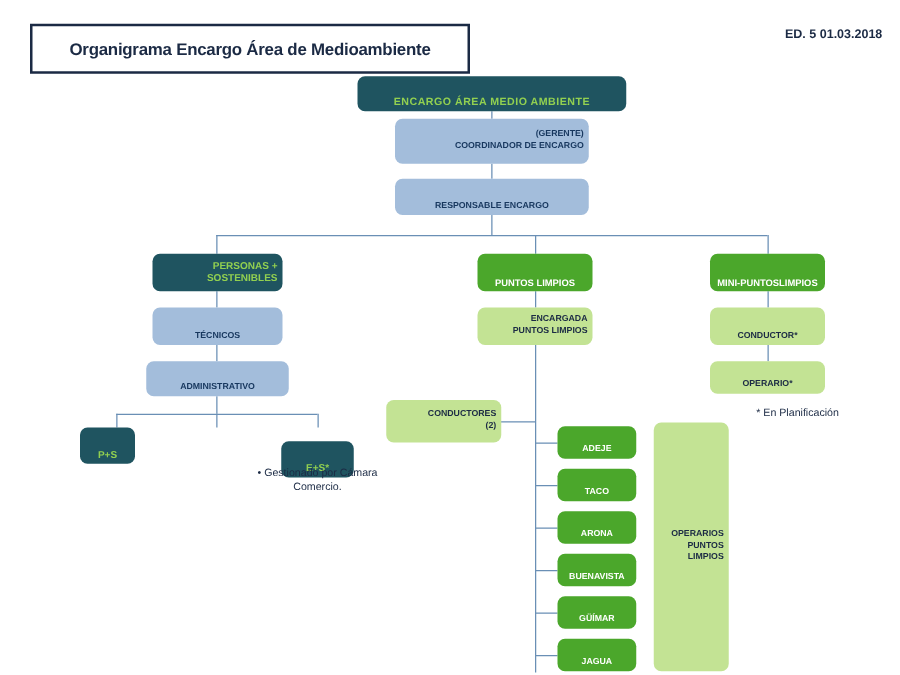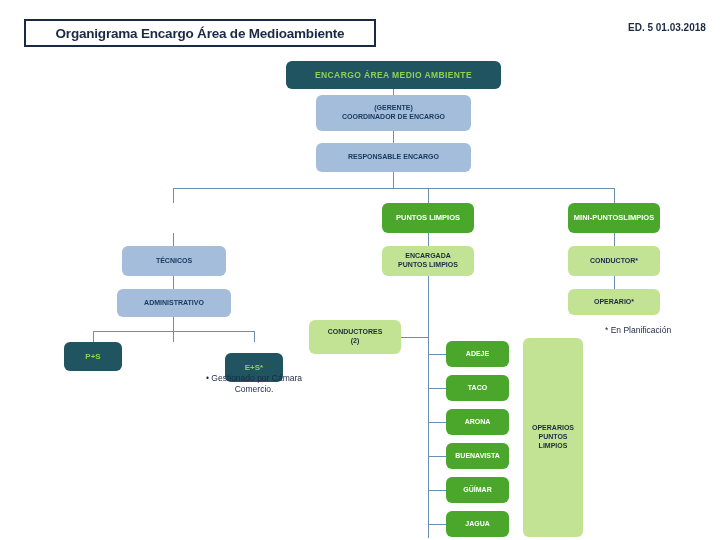--- a/index.html
+++ b/index.html
@@ -14,34 +14,34 @@
     position: relative;
     width: 720px;
     height: 540px;
     background: #ffffff;
     overflow: hidden;
   }
   .box {
     position: absolute;
     box-sizing: border-box;
     display: flex;
-    align-items: center;
+    align-items: flex-end;
     justify-content: center;
     text-align: center;
     line-height: 1.25;
     border-radius: 6px;
     padding: 2px 4px;
   }
   
   #title-box {
     position: absolute;
     left: 24px;
     top: 19px;
     width: 352px;
-    height: 28px;
+    height: 40px;
     border: 2px solid #1B2A44;
     background: #ffffff;
     display: flex;
     align-items: center;
     justify-content: center;
     box-sizing: border-box;
   }
   #title-box span {
     font-size: 13.5px;
     font-weight: bold;
@@ -150,30 +150,34 @@
 
   <div class="box lightblue" style="left:316px; top:95px; width:155px; height:36px; font-size:7px; flex-direction:column;">
     <span>(GERENTE)</span>
     <span>COORDINADOR DE ENCARGO</span>
   </div>
 
   <div class="box lightblue" style="left:316px; top:143px; width:155px; height:29px; font-size:7px;">
     <span>RESPONSABLE ENCARGO</span>
   </div>
 
+  <div class="box teal" style="left:122px; top:203px; width:104px; height:30px; font-size:8px; flex-direction:column;">
+    <span>PERSONAS +</span>
+    <span>SOSTENIBLES</span>
+  </div>
 
   <div class="box lightblue" style="left:122px; top:246px; width:104px; height:30px; font-size:7px;">
     <span>TÉCNICOS</span>
   </div>
 
   <div class="box lightblue" style="left:117px; top:289px; width:114px; height:28px; font-size:7px;">
     <span>ADMINISTRATIVO</span>
   </div>
 
-  <div class="box teal" style="left:64px; top:342px; width:58px; height:29px; font-size:8px;">
+  <div class="box teal" style="left:64px; top:342px; width:44px; height:29px; font-size:8px;">
     <span>P+S</span>
   </div>
   <div class="box teal" style="left:225px; top:353px; width:58px; height:29px; font-size:8px;">
     <span>E+S*</span>
   </div>
 
   <div class="note" style="left:199px; top:373px; width:110px;">• Gestionado por Cámara Comercio.</div>
 
   <div class="box green" style="left:382px; top:203px; width:92px; height:30px; font-size:7.5px;">
     <span>PUNTOS LIMPIOS</span>

